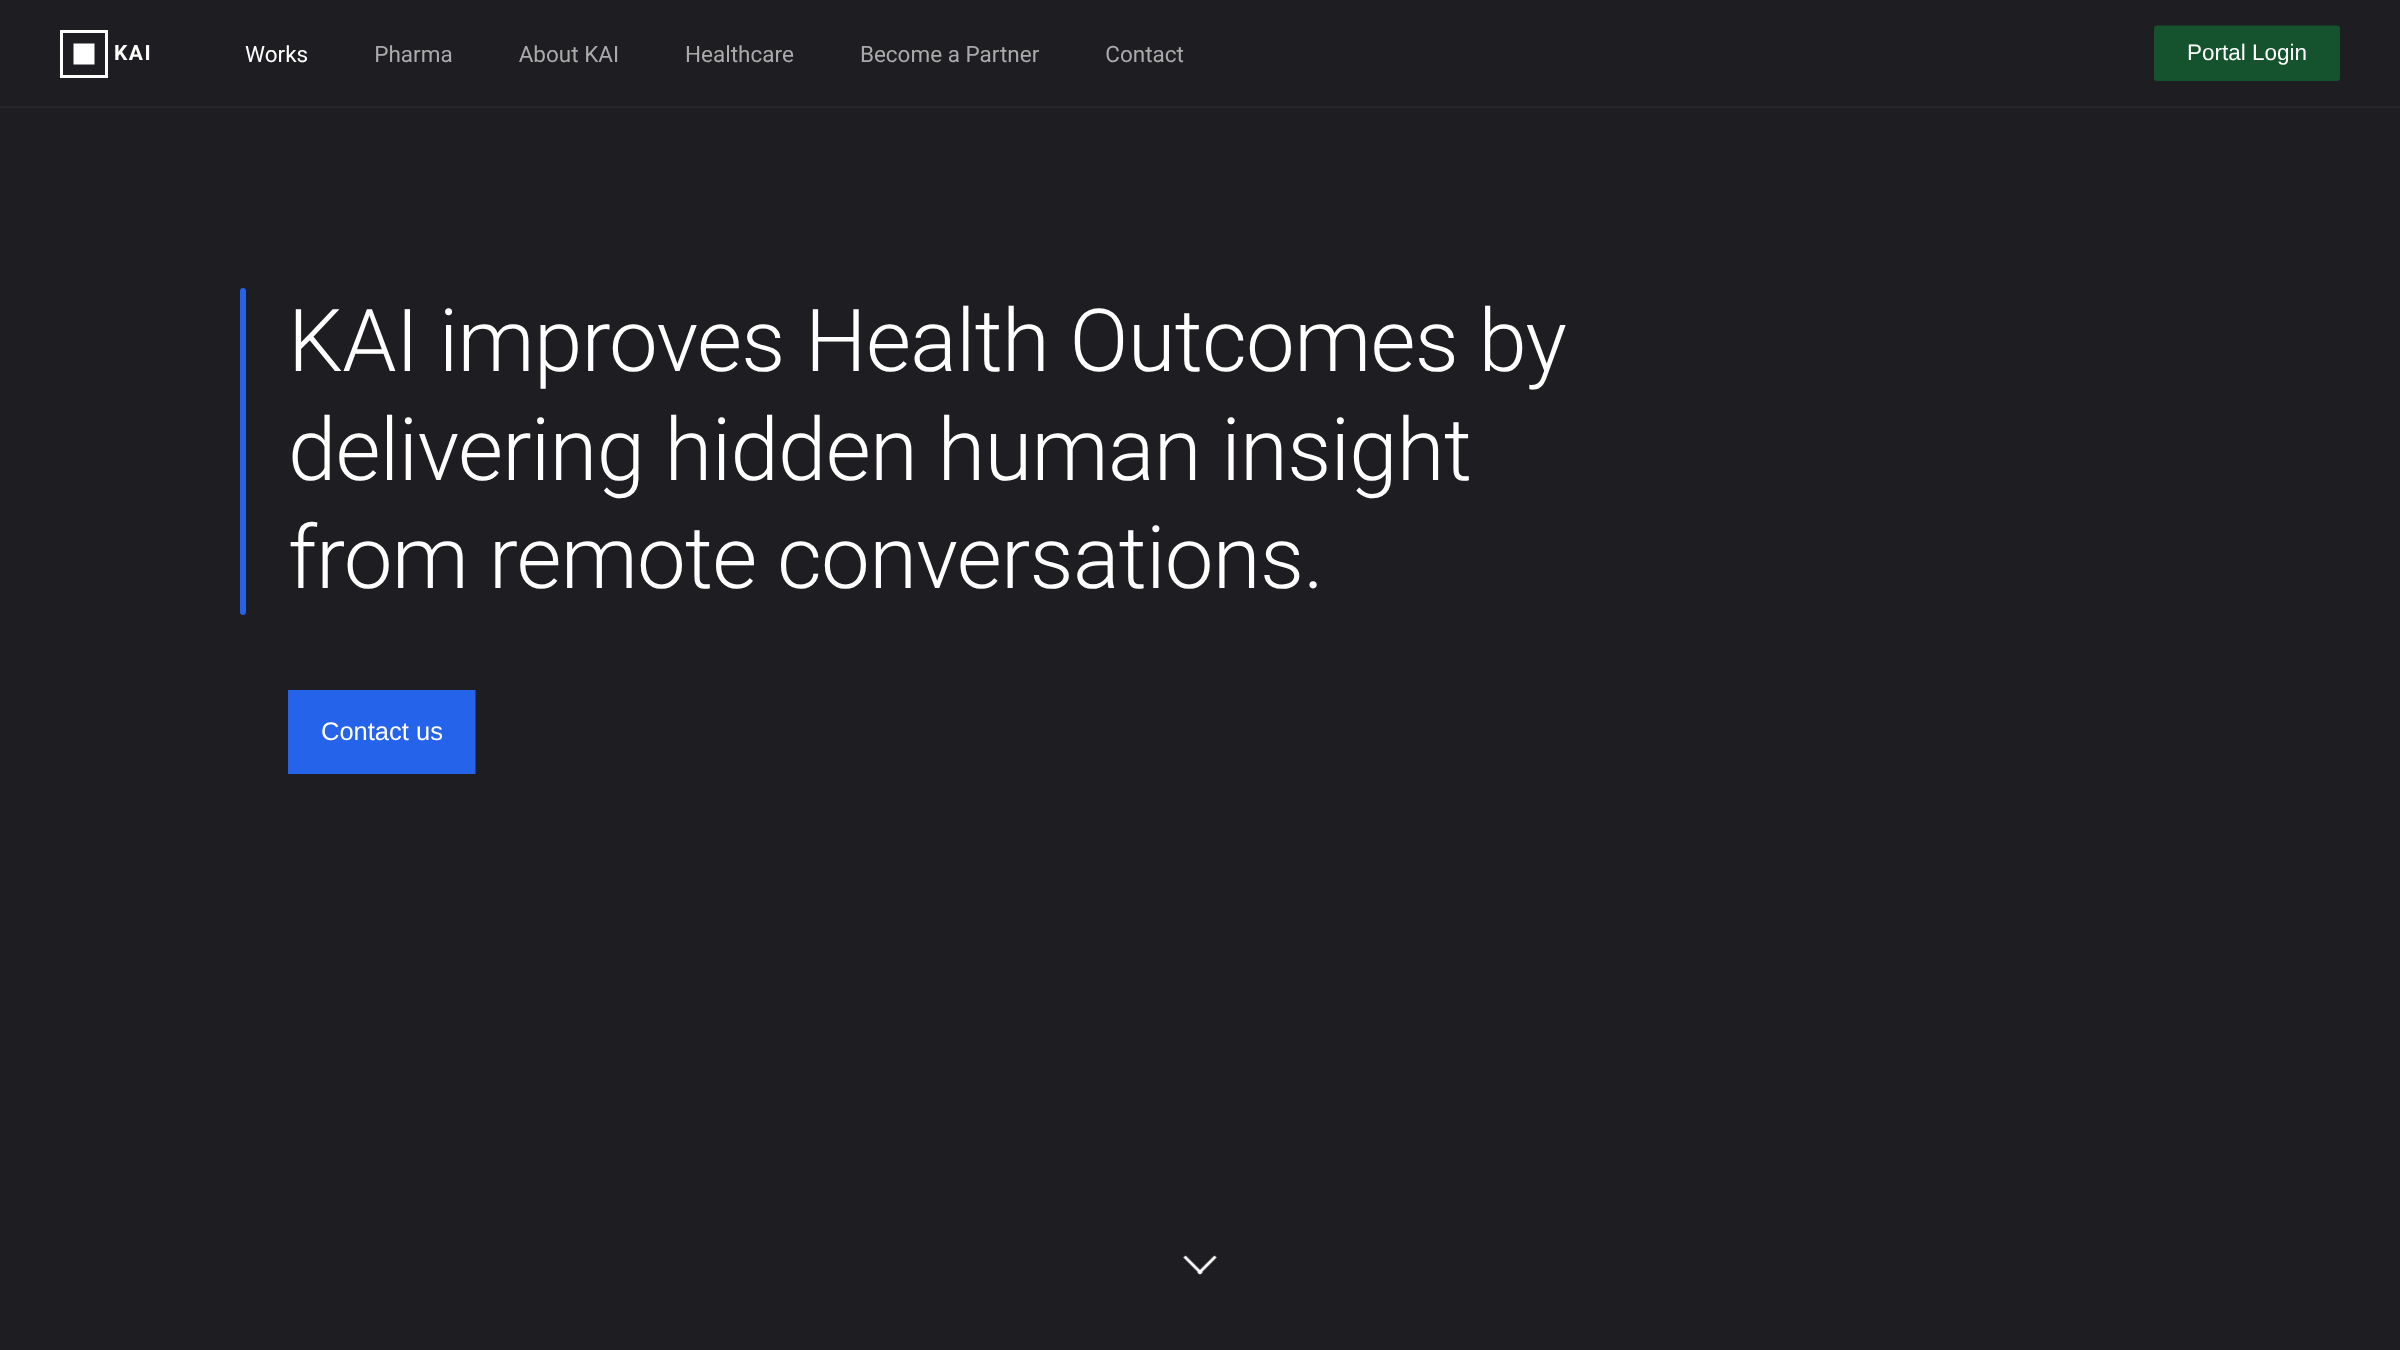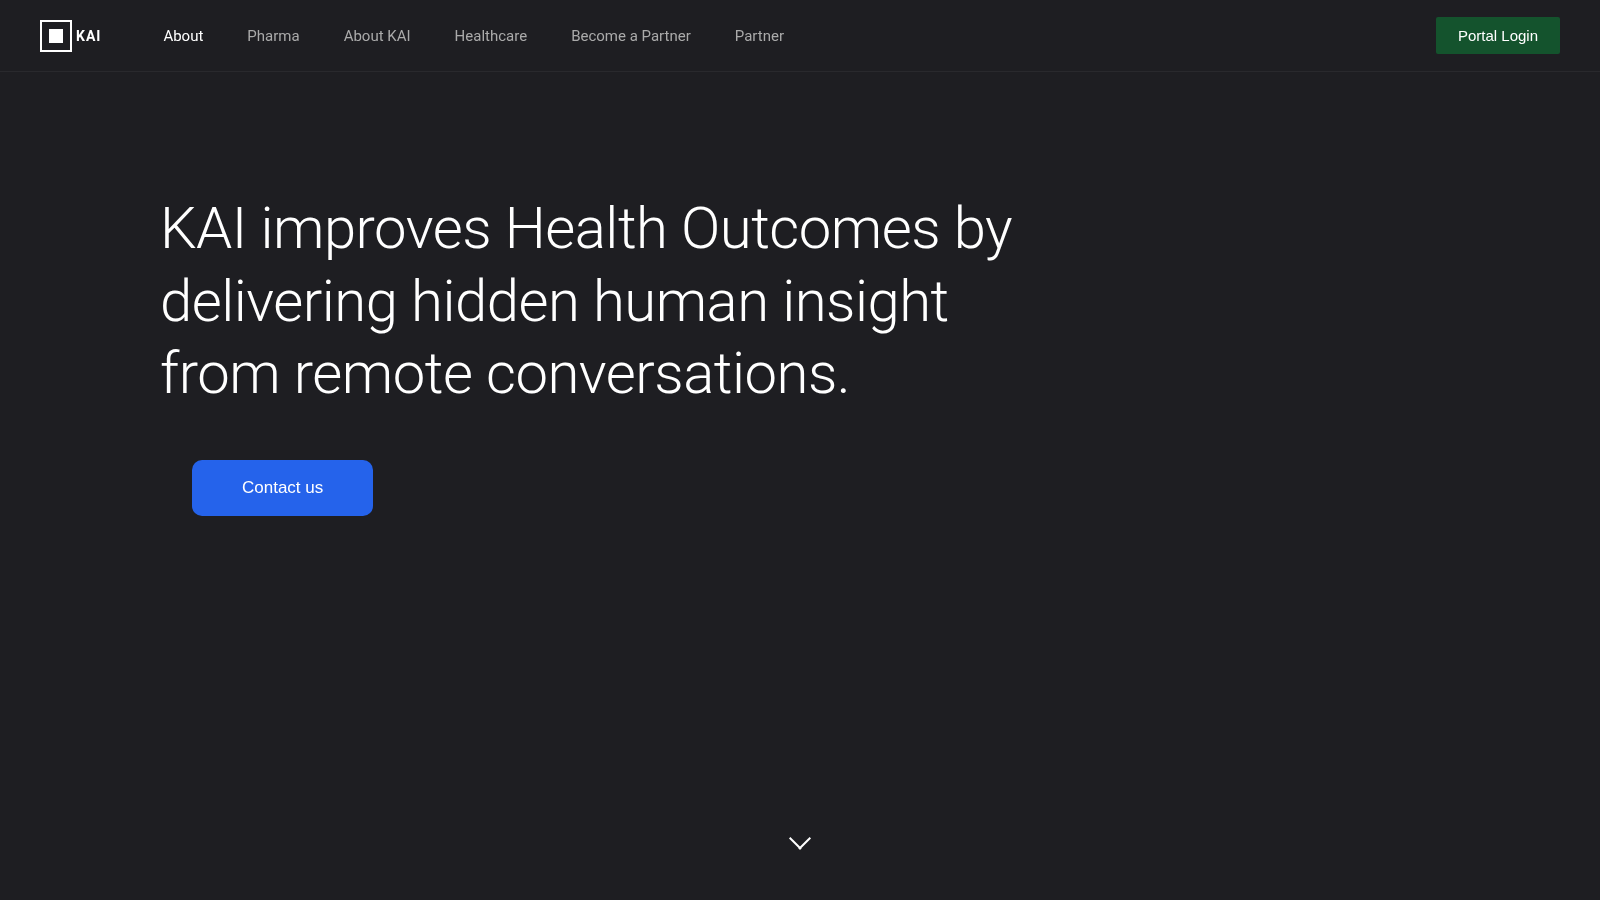--- a/index.html
+++ b/index.html
@@ -104,21 +104,20 @@
     .hero-content {
       display: flex;
       flex-direction: column;
       max-width: 900px;
     }
 
     .hero-headline-wrapper {
       display: flex;
       align-items: stretch;
       margin-bottom: 50px;
-      flex-direction: column;
     }
 
     .hero-left-border {
       width: 4px;
       background-color: #2563eb;
       margin-right: 28px;
       flex-shrink: 0;
       border-radius: 2px;
     }
 
@@ -133,24 +132,24 @@
     .hero-buttons {
       display: flex;
       gap: 16px;
       margin-left: 32px;
     }
 
     .btn-contact {
       background-color: #2563eb;
       color: #ffffff;
       border: none;
-      padding: 18px 50px;
+      padding: 18px 22px;
       font-size: 17px;
       cursor: pointer;
-      border-radius: 10px;
+      border-radius: 0;
       font-weight: 400;
     }
 
     .btn-learn {
       background-color: transparent;
       color: #ffffff;
       border: 1.5px solid #ffffff;
       padding: 18px 50px;
       font-size: 17px;
       cursor: pointer;
@@ -198,26 +197,26 @@
 
 <nav>
   <div class="logo-container">
     <div class="logo-icon">
       <div class="logo-icon-inner"></div>
     </div>
     <span class="logo-text">KAI</span>
   </div>
 
   <div class="nav-links">
-    <a class="nav-link active">About</a>
+    <a class="nav-link active">Works</a>
     <a class="nav-link">Pharma</a>
     <a class="nav-link">About KAI</a>
     <a class="nav-link">Healthcare</a>
     <a class="nav-link">Become a Partner</a>
-    <a class="nav-link">Partner</a>
+    <a class="nav-link">Contact</a>
   </div>
 
   <button class="nav-portal-btn">Portal Login</button>
 </nav>
 
 <section class="hero">
   <div class="hero-content">
     <div class="hero-headline-wrapper">
       <div class="hero-left-border"></div>
       <h1 class="hero-headline">KAI improves Health Outcomes by delivering hidden human insight from remote conversations.</h1>

